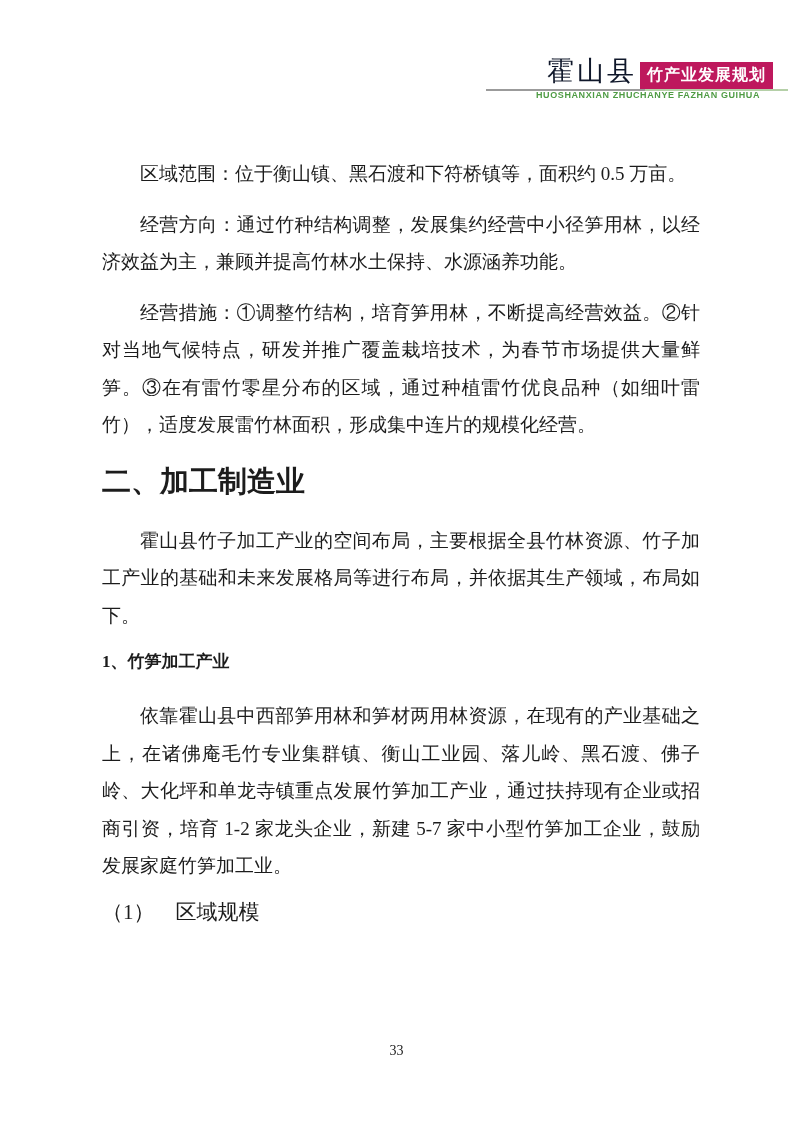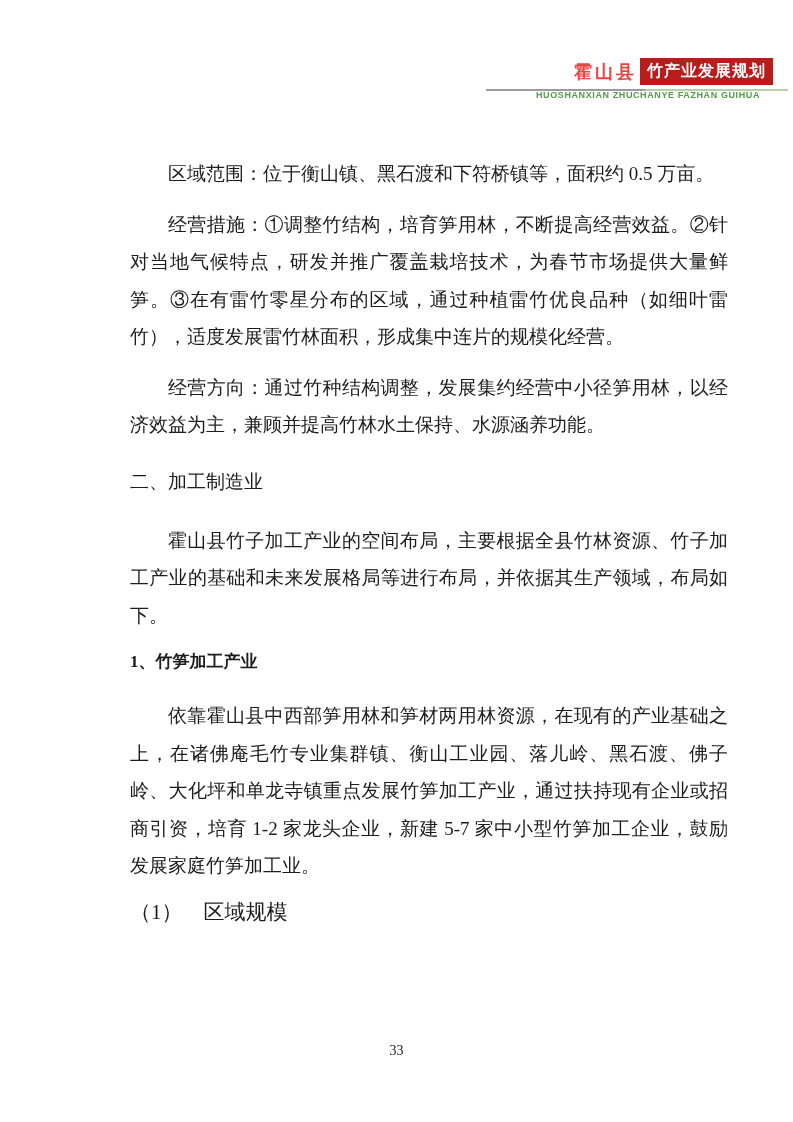--- a/index.html
+++ b/index.html
@@ -19,30 +19,30 @@
 
   
   .header-row {
     position: absolute;
     top: 58px;
     right: 20px;
     display: flex;
     align-items: flex-end;
   }
   .county {
-    font-size: 18px;
-    font-weight: bold;
-    color: #ef4444;
+    font-size: 27px;
+    font-weight: normal;
+    color: #0f172a;
     letter-spacing: 3px;
     line-height: 1;
     padding: 0 3px 4px 0;
     white-space: nowrap;
   }
   .badge {
-    background: #b91c1c;
+    background: #be185d;
     color: #ffffff;
     font-family: "Liberation Sans", "DejaVu Sans", sans-serif;
     font-weight: bold;
     font-size: 16px;
     letter-spacing: 1px;
     line-height: 1;
     padding: 5px 7px 6px 7px;
     white-space: nowrap;
   }
   .header-rule {
@@ -66,32 +66,31 @@
     letter-spacing: 0.6px;
     white-space: nowrap;
   }
 
   
   .content {
     position: absolute;
     top: 155px;
     left: 102px;
     width: 598px;
-    margin-left: 28px;
   }
   .para {
     font-size: 19px;
     line-height: 37.5px;
     text-align: justify;
     text-indent: 2em;
     margin: 0 0 13px 0;
   }
   .h-major {   
-    font-size: 19px;
-    font-weight: normal;
+    font-size: 29px;
+    font-weight: bold;
     line-height: 33px;
     margin: 21px 0 24px 0;
   }
   .h-sub {     
     font-size: 17px;
     font-weight: bold;
     line-height: 30px;
     margin: 10px 0 20px 0;
   }
   .h-minor {   
@@ -128,22 +127,22 @@
     <span class="badge">竹产业发展规划</span>
   </div>
   <div class="header-rule">
     <span class="rule-gray"></span>
     <span class="rule-green"></span>
   </div>
   <div class="pinyin">HUOSHANXIAN ZHUCHANYE FAZHAN GUIHUA</div>
 
   <div class="content">
     <p class="para">区域范围：位于衡山镇、黑石渡和下符桥镇等，面积约 0.5 万亩。</p>
+    <p class="para">经营方向：通过竹种结构调整，发展集约经营中小径笋用林，以经济效益为主，兼顾并提高竹林水土保持、水源涵养功能。</p>
     <p class="para">经营措施：①调整竹结构，培育笋用林，不断提高经营效益。②针对当地气候特点，研发并推广覆盖栽培技术，为春节市场提供大量鲜笋。③在有雷竹零星分布的区域，通过种植雷竹优良品种（如细叶雷竹），适度发展雷竹林面积，形成集中连片的规模化经营。</p>
-    <p class="para">经营方向：通过竹种结构调整，发展集约经营中小径笋用林，以经济效益为主，兼顾并提高竹林水土保持、水源涵养功能。</p>
     <h2 class="h-major">二、加工制造业</h2>
     <p class="para">霍山县竹子加工产业的空间布局，主要根据全县竹林资源、竹子加工产业的基础和未来发展格局等进行布局，并依据其生产领域，布局如下。</p>
     <h3 class="h-sub">1、竹笋加工产业</h3>
     <p class="para">依靠霍山县中西部笋用林和笋材两用林资源，在现有的产业基础之上，在诸佛庵毛竹专业集群镇、衡山工业园、落儿岭、黑石渡、佛子岭、大化坪和单龙寺镇重点发展竹笋加工产业，通过扶持现有企业或招商引资，培育 1-2 家龙头企业，新建 5-7 家中小型竹笋加工企业，鼓励发展家庭竹笋加工业。</p>
     <h4 class="h-minor2">（1）　区域规模</h4>
   </div>
 
   <div class="page-number">33</div>
 
 </div>

